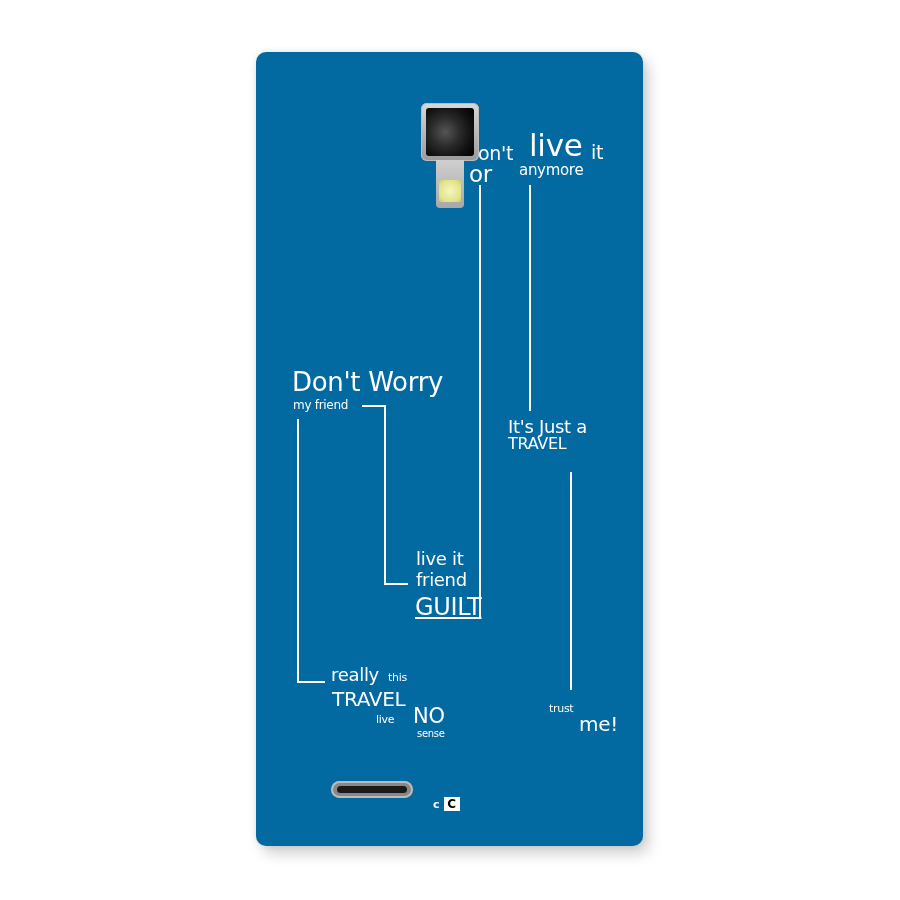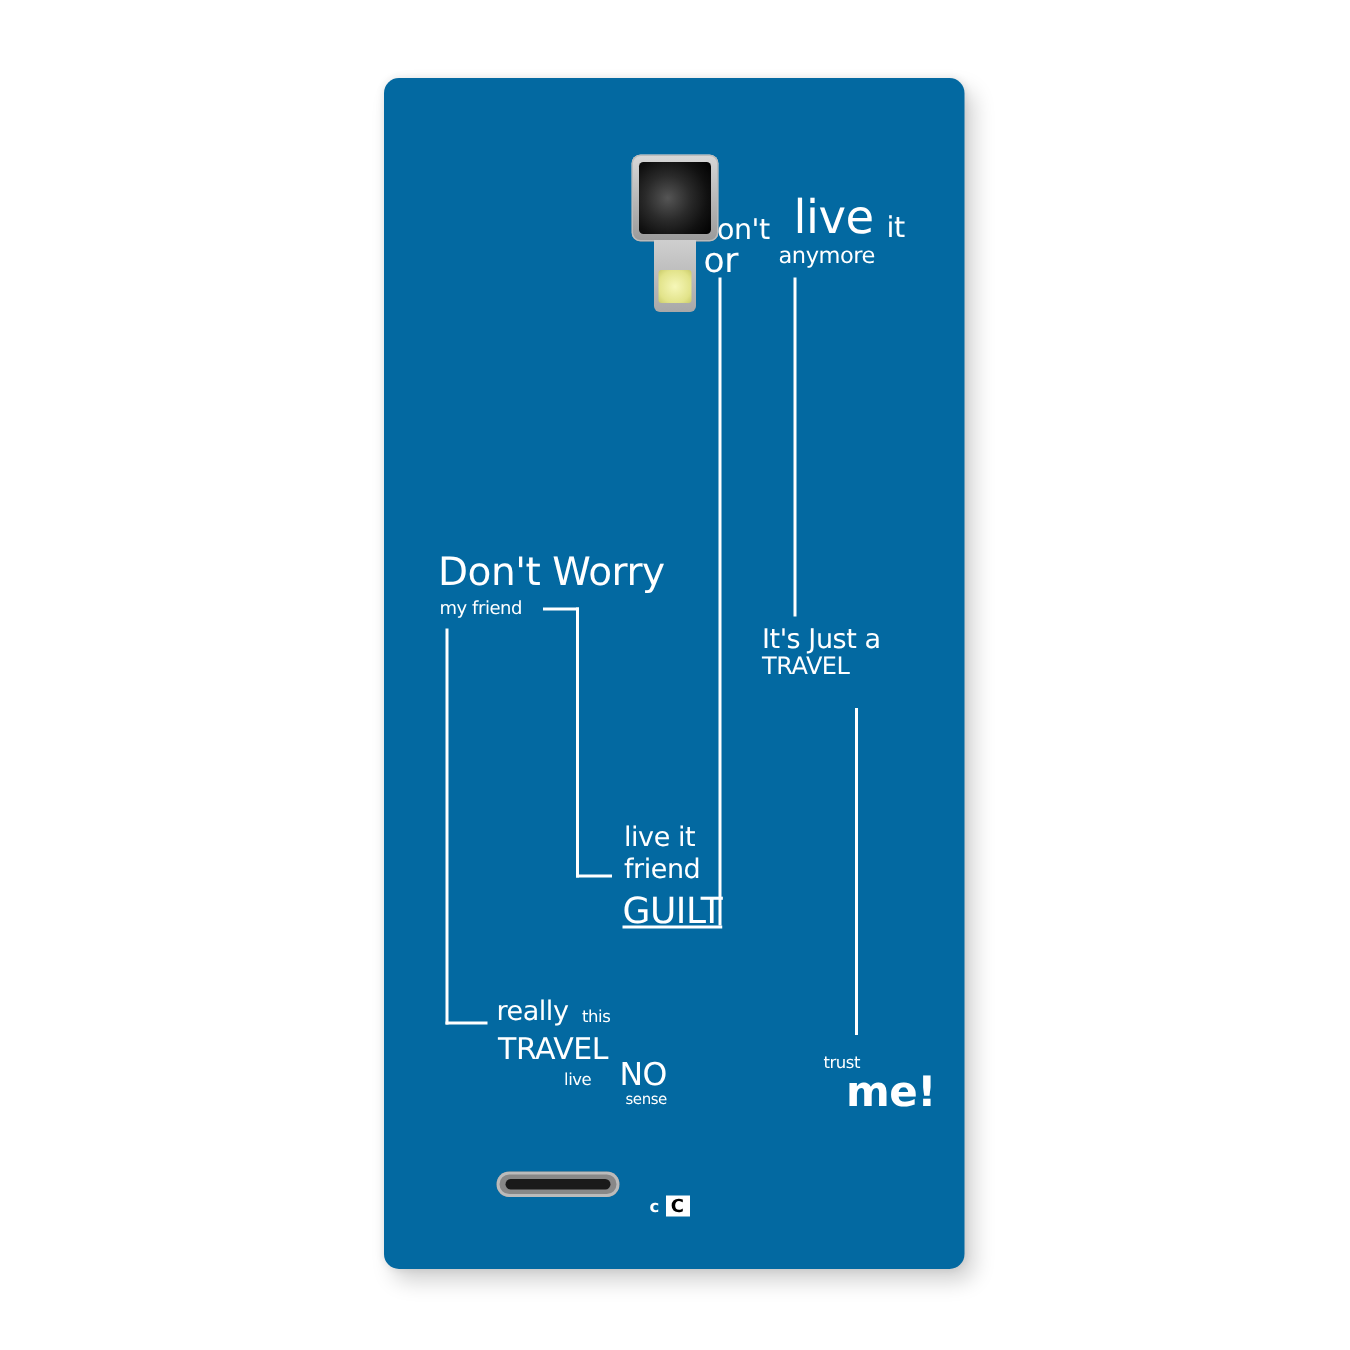--- a/index.html
+++ b/index.html
@@ -87,21 +87,21 @@
   <div class="txt" style="left:159px; top:543px; font-size:24px;text-decoration:underline;">GUILT</div>
 
   <div class="txt" style="left:75px; top:614px; font-size:18px;">really</div>
   <div class="txt" style="left:132px; top:620px; font-size:11px;">this</div>
   <div class="txt" style="left:76px; top:637px; font-size:20px;">TRAVEL</div>
   <div class="txt" style="left:120px; top:662px; font-size:11px;">live</div>
   <div class="txt" style="left:157px; top:654px; font-size:21px;">NO</div>
   <div class="txt" style="left:161px; top:677px; font-size:10px;">sense</div>
 
   <div class="txt" style="left:293px; top:651px; font-size:11px;">trust</div>
-  <div class="txt" style="left:308px; top:662px; font-size:28px;font-weight:bold;">me!</div>
+  <div class="txt" style="left:323px; top:662px; font-size:20px;">me!</div>
 
   <div class="speaker">
     <div class="slot"></div>
   </div>
 
   <div class="logo">
     <span class="c-small">c</span>
     <span class="c-box">C</span>
   </div>
 </div>

